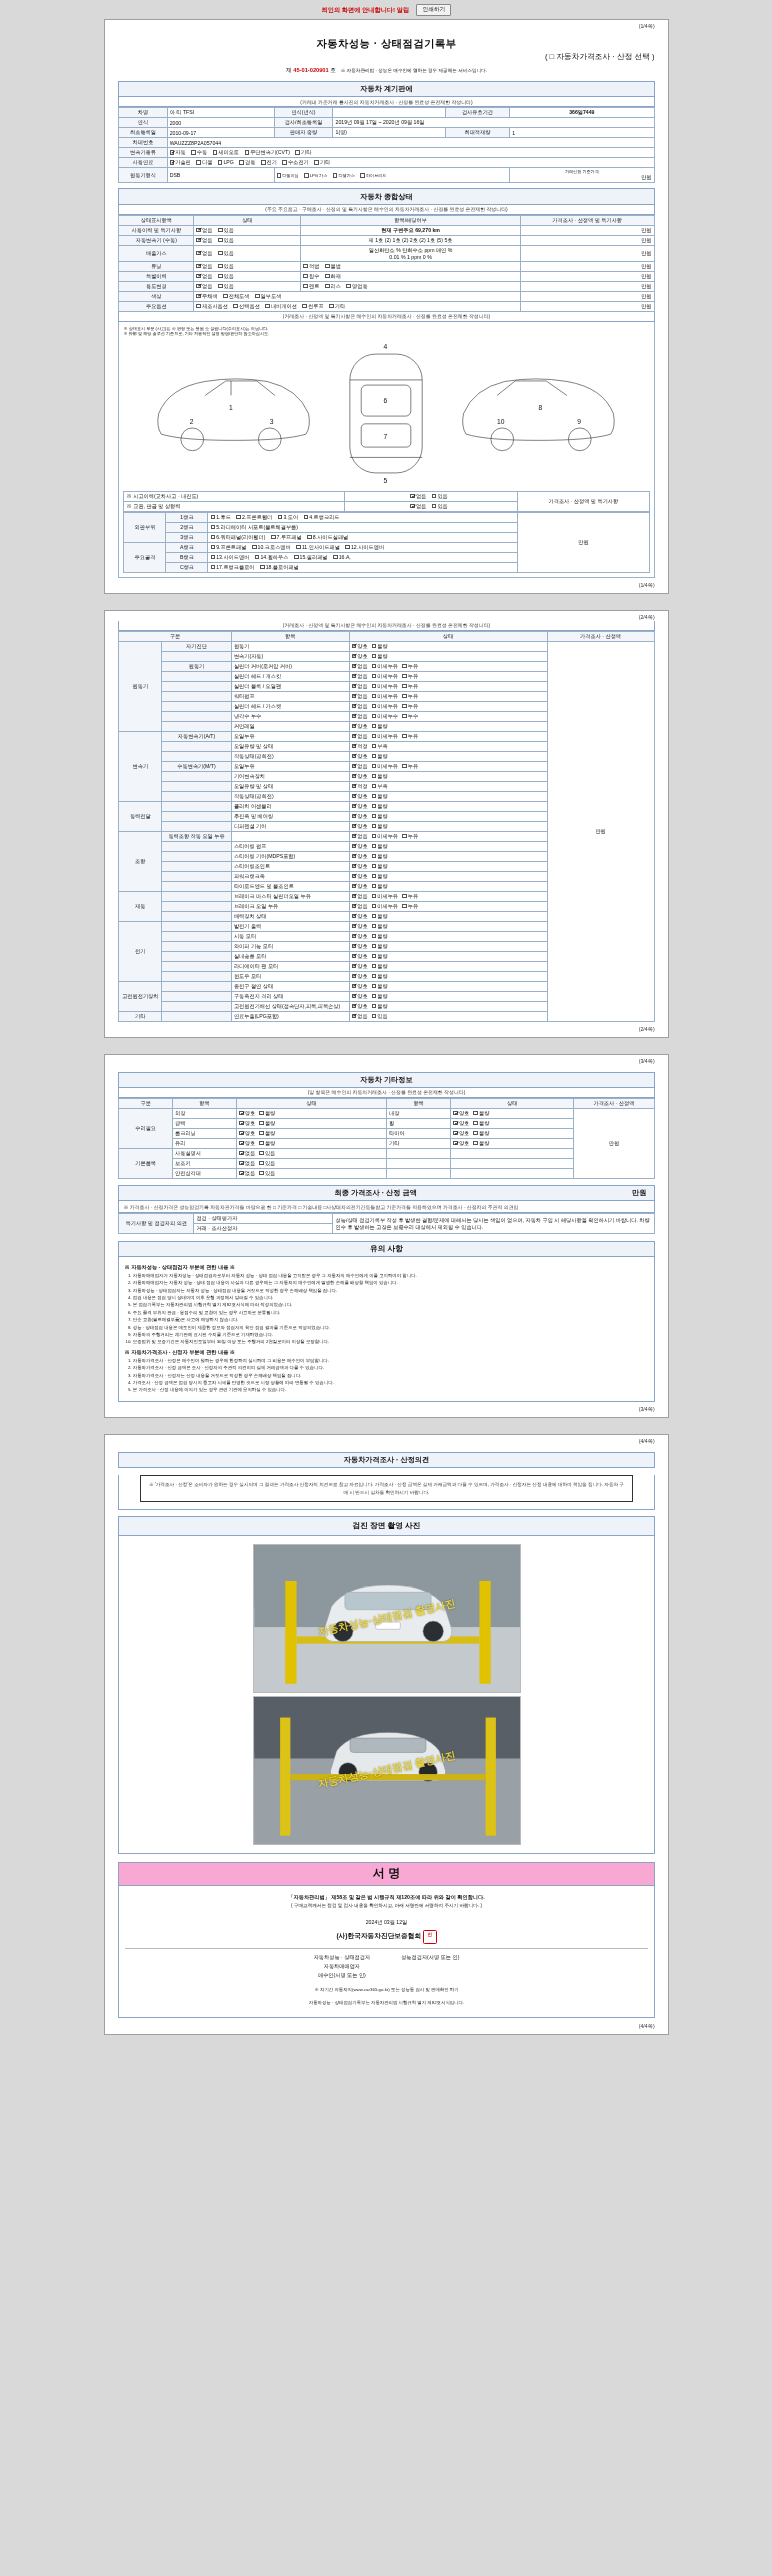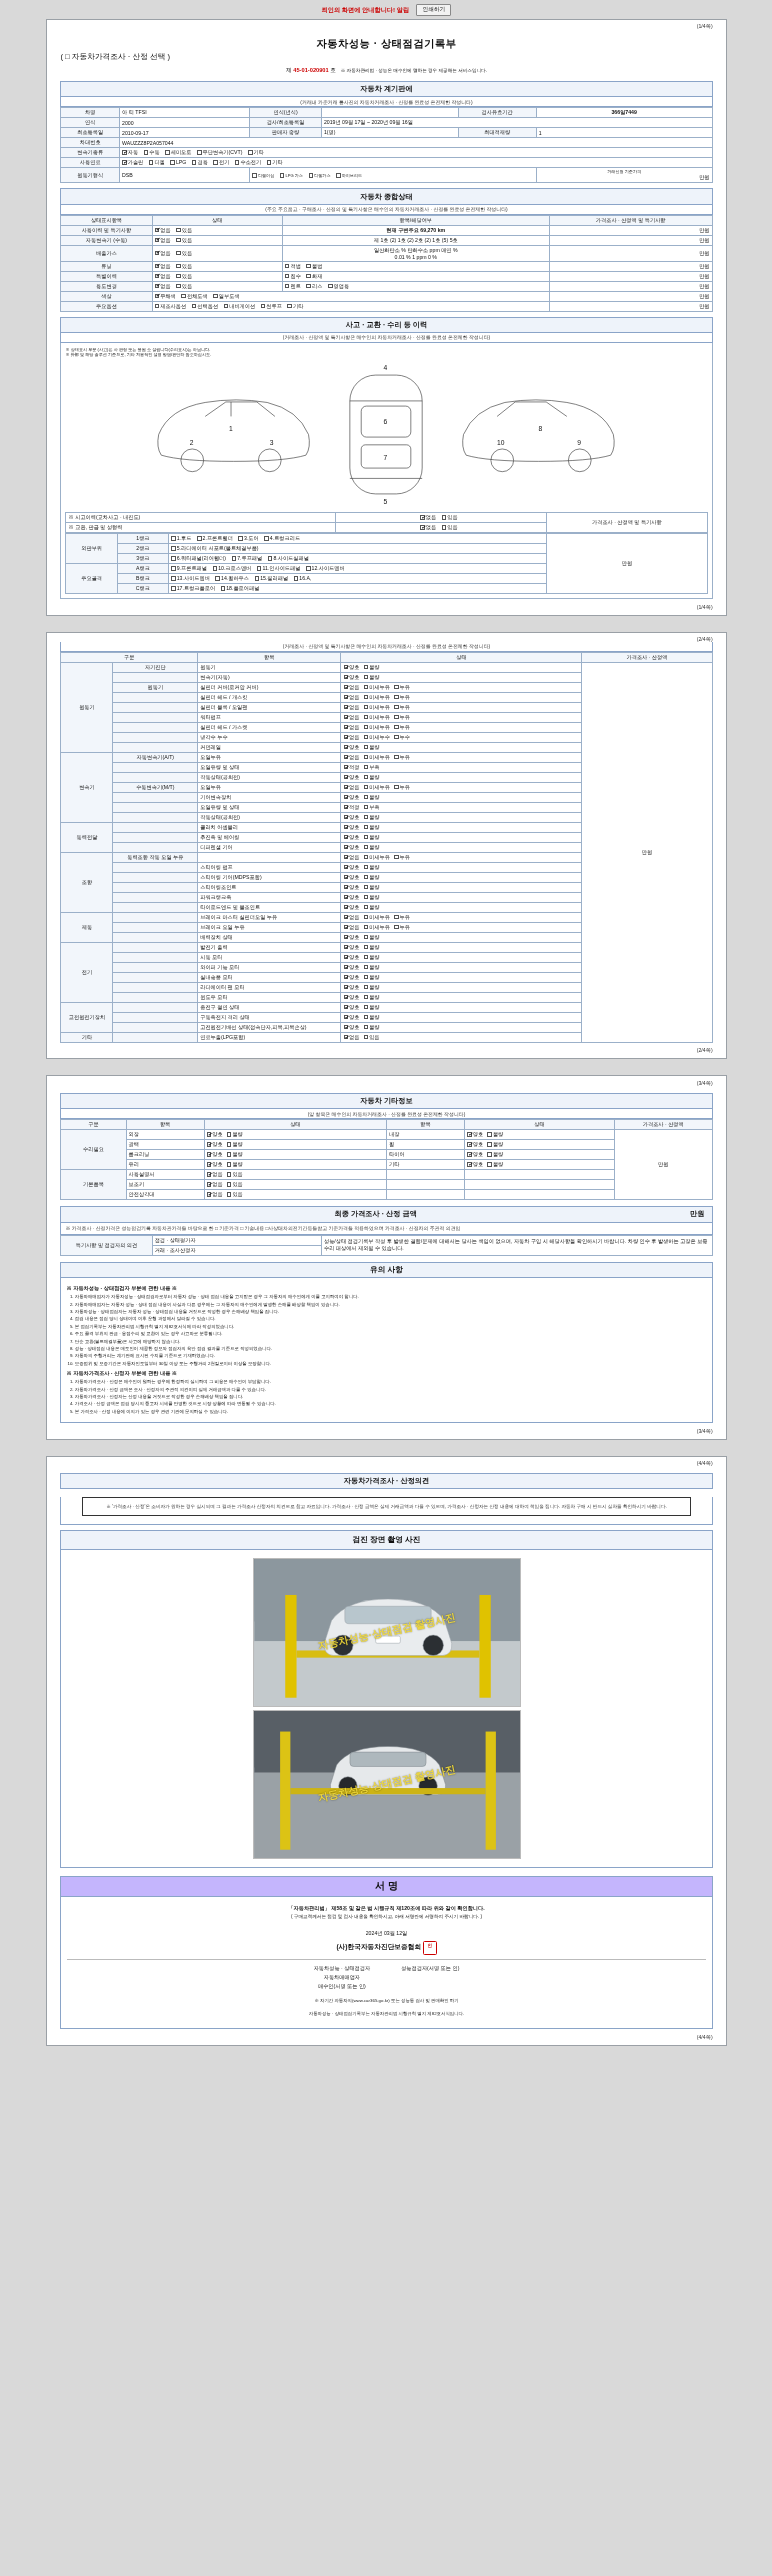--- a/index.html
+++ b/index.html
@@ -5,21 +5,21 @@
   * { box-sizing: border-box; }
   html, body { margin:0; padding:0; }
   body {
     width:773px;
     background:#d9d9d9;
     font-family:"Liberation Sans", sans-serif;
     font-size:5.7px;
     color:#111;
   }
   .page {
-    width:681px;
+    width:565px;
     margin:0 auto 16px auto;
     background:#fff;
     border:0.5px solid #9aa0a6;
     padding:9.3px 13.4px 15.5px 13.4px;
     position:relative;
   }
   .topbar {
     width:567px;
     margin:0 auto;
     padding:4.1px 0 3.1px 0;
@@ -29,21 +29,21 @@
     gap:7.2px;
   }
   .topbar .warn { color:#c00; font-size:6.2px; font-weight:bold; }
   .topbar .printbtn {
     border:0.5px solid #888; background:#f2f2f2; padding:1px 5.2px; font-size:5.7px; border-radius:1px;
   }
   .pagemark { position:absolute; right:13.4px; top:3.1px; font-size:5.2px; color:#333; }
   .pagemark-bottom { position:absolute; right:13.4px; bottom:4.1px; font-size:5.2px; color:#333; }
 
   h1.doc-title { text-align:center; font-size:10.3px; margin:7.2px 0 1px 0; letter-spacing:0.5px; }
-  h2.doc-sub { text-align:left; font-size:7.7px; margin:0 0 5.2px 0; font-weight:normal; }
+  h2.doc-sub { text-align:right; font-size:7.7px; margin:0 0 5.2px 0; font-weight:normal; }
   .docno { text-align:center; font-size:5.7px; margin-bottom:6.2px; }
   .docno .red { color:#c00; font-weight:bold; }
 
   .section-title {
     background:#eef3fa;
     border:0.5px solid #8aa4c8;
     text-align:center;
     font-size:7.2px;
     font-weight:bold;
     padding:2.1px 0;
@@ -89,21 +89,21 @@
     border:0.5px solid #bbb;
   }
   .photo .wm {
     position:absolute; inset:0; display:flex; align-items:center; justify-content:center;
     color:rgba(255,230,60,.85); font-size:10.3px; font-weight:bold; transform:rotate(-12deg);
     text-shadow:0 0 1.5px rgba(0,0,0,.6); text-align:center; line-height:1.6;
   }
   .photo1 { background:linear-gradient(#7d8a93 0%, #97a3ab 42%, #b9c0c4 43%, #c9cfd2 100%); }
   .photo2 { background:linear-gradient(#4d535a 0%, #6e757c 38%, #8e959b 39%, #a9afb3 100%); }
 
-  .sign-title { text-align:center; font-size:10px; font-weight:bold; border:0.5px solid #8aa4c8; background:#c4b5fd; padding:2.6px; margin-top:7.2px; }
+  .sign-title { text-align:center; font-size:12px; font-weight:bold; border:0.5px solid #8aa4c8; background:#f9a8d4; padding:2.6px; margin-top:7.2px; }
   .sign-body { border:0.5px solid #8aa4c8; border-top:none; padding:7.2px 5.2px 10.3px 5.2px; text-align:center; font-size:5.2px; line-height:1.8; }
   .stamp {
     display:inline-block; width:13.4px; height:13.4px; border:1px solid #c00; color:#c00;
     border-radius:1.5px; font-size:4.6px; line-height:5.7px; padding:1px 0; vertical-align:middle; margin-left:2.1px;
   }
   .hr { border-top:0.5px solid #bbb; margin:4.1px 0; }
   .alert-box { border:1px solid #333; padding:5.2px 7.2px; margin:7.2px 20.6px; font-size:4.6px; line-height:1.6; }
   .tiny-foot { text-align:center; font-size:4.4px; margin-top:5.2px; color:#222; }
 </style>
 </head>
@@ -302,21 +302,20 @@
         <span class="opt"><i class="cb"></i><span>선택옵션</span></span>
         <span class="opt"><i class="cb"></i><span>내비게이션</span></span>
         <span class="opt"><i class="cb"></i><span>썬루프</span></span>
         <span class="opt"><i class="cb"></i><span>기타</span></span>
       </td>
       <td class="r">만원</td>
     </tr>
   </tbody>
     </table>
 
-  <div class="section-title" style="margin-top:5.2px">사고 · 교환 · 수리 등 이력</div>
   <div class="section-note">(거래조사 · 산정액 및 특기사항은 매수인의 자동차거래조사 · 산정률 완료성 온전제한 작성니다)</div>
   <div class="diagram-box">
     <div class="xsm">※ 상태표시 부분 (사고)은 사 판정 또는 봉됨 소 설립니다(수리표시)는 아닙니다.</div>
     <div class="xsm">※ 外部 및 해당 솔루션 기준으로, 기타 저용적인 설명 방법/판단하 참조하십시오.</div>
     <div class="car-canvas">
       <svg viewBox="0 0 1000 300" width="100%" height="100%" style="font-size:11px">
 
         <g stroke="#333" fill="none" stroke-width="1.2">
           <path d="M60 150 q20 -50 90 -62 q60 -10 120 0 q60 14 80 62 q5 25 -5 40 q-40 12 -140 12 q-100 0 -140 -12 q-10 -15 -5 -40 z"></path>
           <circle cx="125" cy="200" r="22"></circle>

